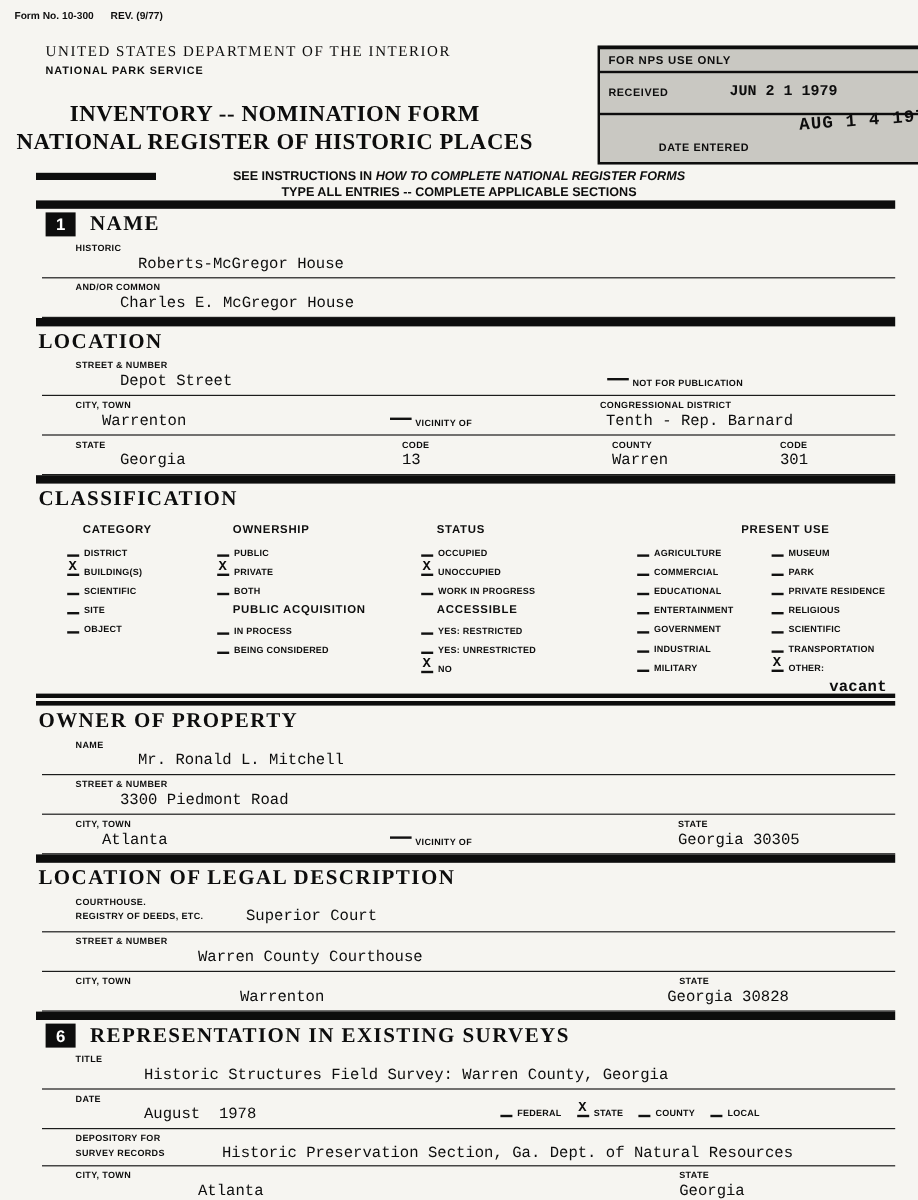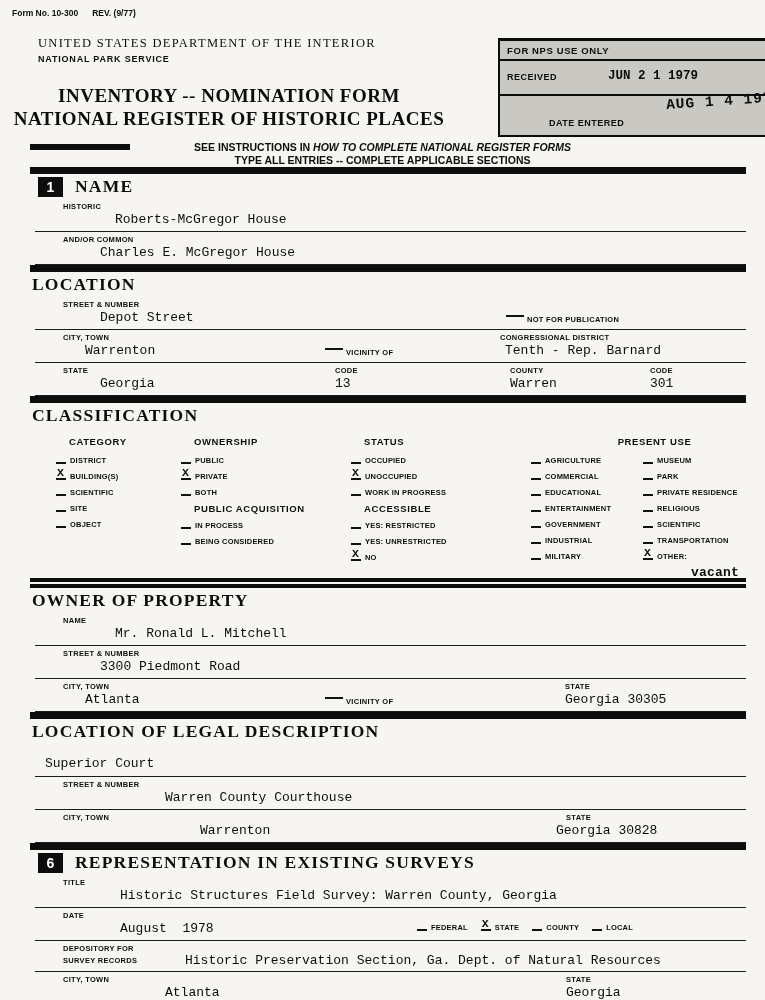--- a/index.html
+++ b/index.html
@@ -398,20 +398,24 @@
         <div class="flabel pl65">STATE</div>
         <div class="fvalue pl65">Georgia 30305</div>
       </div>
     </div>
     <div class="bar"></div>
 
     <div class="sec-head no-num">
       <div class="sec-title">LOCATION OF LEGAL DESCRIPTION</div>
     </div>
     <div class="row">
+      <div class="fcol w160">
+        <div class="flabel">COURTHOUSE.</div>
+        <div class="flabel">REGISTRY OF DEEDS, ETC.</div>
+      </div>
       <div class="fcol grow">
         <div class="fvalue mt12 pl10">Superior Court</div>
       </div>
     </div>
     <div class="row">
       <div class="fcol grow">
         <div class="flabel">STREET &amp; NUMBER</div>
         <div class="fvalue pl130">Warren County Courthouse</div>
       </div>
     </div>

